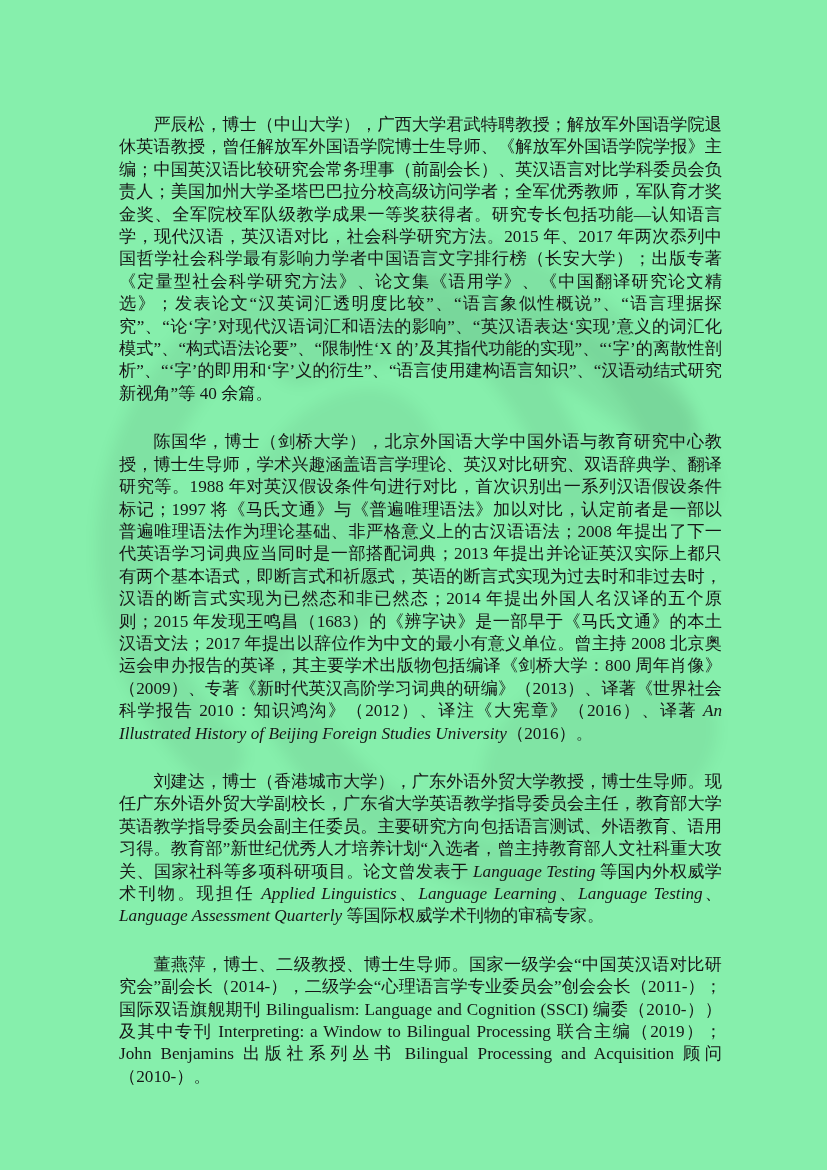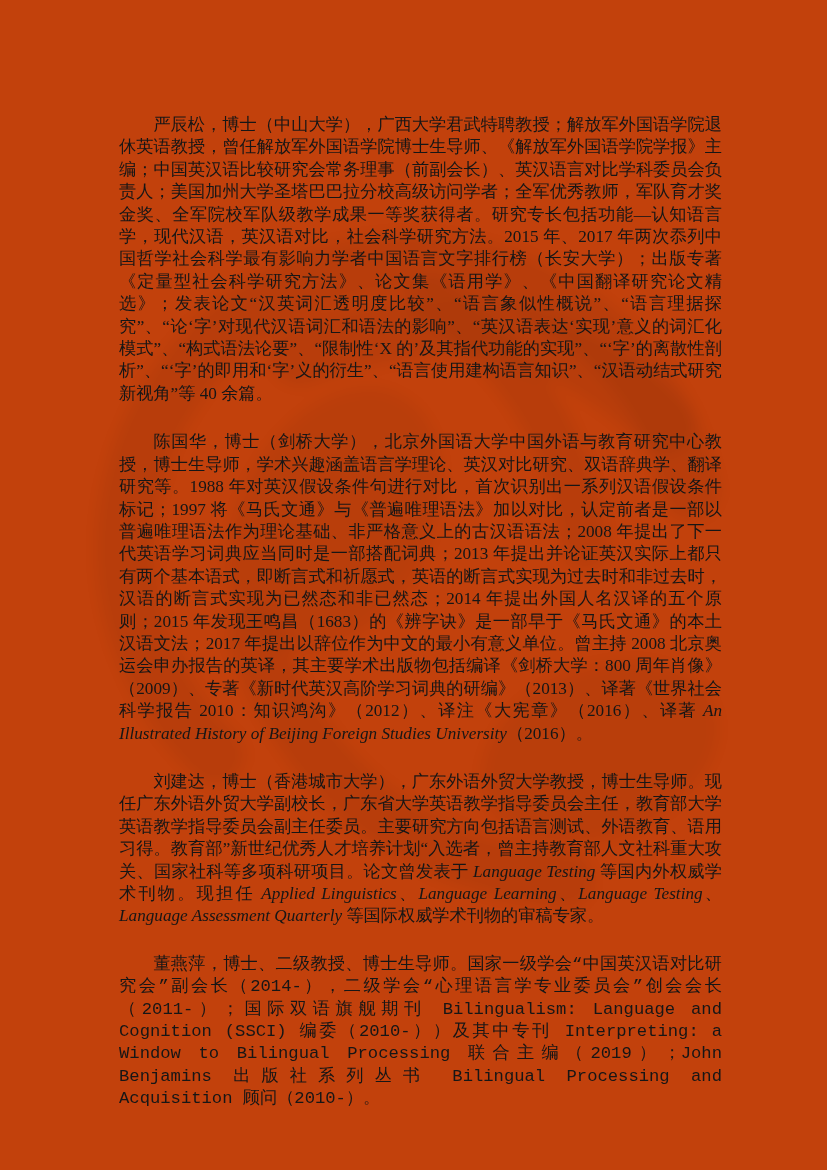--- a/index.html
+++ b/index.html
@@ -12,21 +12,21 @@
     height: 1170px;
     position: relative;
     overflow: hidden;
     font-family: "Liberation Serif", "DejaVu Serif", serif;
   }
   .page {
     position: absolute;
     left: 0; top: 0;
     width: 827px;
     height: 1170px;
-    background: #c2410c;
+    background: #86efac;
   }
   
   .watermark {
     position: absolute;
     left: 0; top: 0;
     width: 827px;
     height: 1170px;
     filter: blur(7px);
     pointer-events: none;
   }
@@ -38,21 +38,21 @@
     color: #161616;
     font-size: 17.2px;
     line-height: 22.4px;
     text-align: justify;
     text-justify: inter-ideograph;
   }
   .doc-body p {
     margin: 0 0 26px 0;
     text-indent: 2em;
   }
-  .doc-body p:last-child { margin-bottom: 0; font-family: Liberation Mono, monospace; }
+  .doc-body p:last-child { margin-bottom: 0; }
   .doc-body em {
     font-style: italic;
     font-family: "Liberation Serif", "DejaVu Serif", serif;
   }
 </style>
 </head>
 <body>
 
 <div class="page">
 

